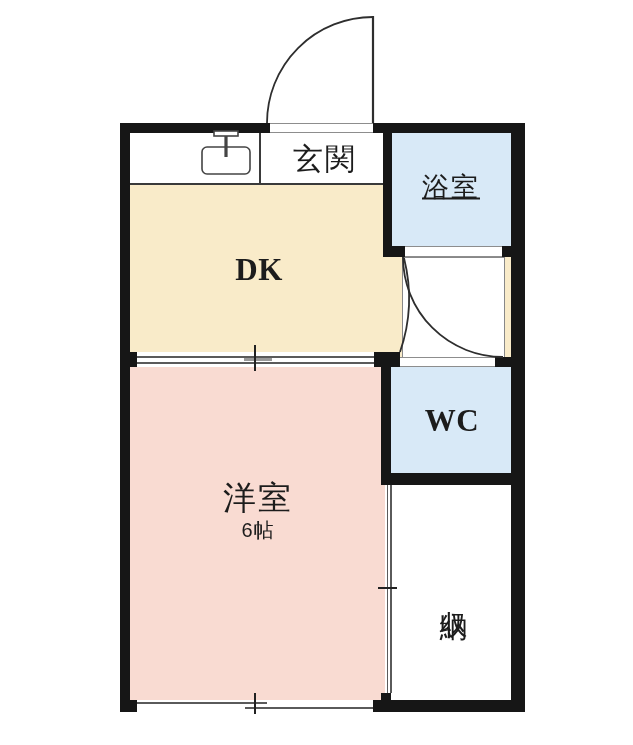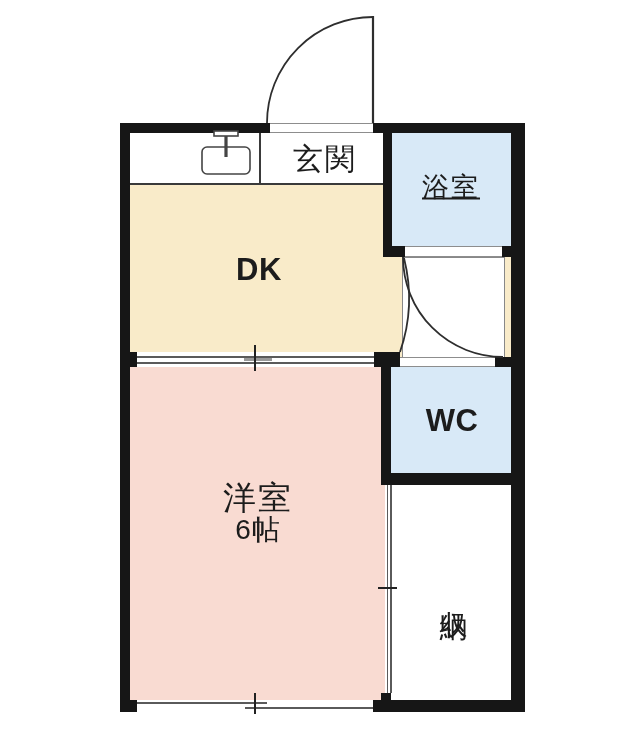--- a/index.html
+++ b/index.html
@@ -16,21 +16,21 @@
   .fill-water{background:var(--water-fill,#d8e9f7);}
   .fill-white{background:#ffffff;}
   .opening{position:absolute;background:#fff;border-top:1px solid var(--line-light,#8d8d8d);border-bottom:1px solid var(--line-light,#8d8d8d);box-sizing:border-box;}
   .thinline{position:absolute;background:var(--line-dark,#3a3a3a);}
   .grayline{position:absolute;background:#5a5a5a;}
   .lbl{
     position:absolute;transform:translate(-50%,-50%);
     color:#1c1c1c;white-space:nowrap;line-height:1;
   }
   .lbl-cjk{font-weight:500;letter-spacing:2px;}
-  .lbl-latin{font-weight:600;letter-spacing:0.5px;}
+  .lbl-latin{font-weight:600;letter-spacing:0.5px;font-family:Liberation Serif, serif;}
   .lbl-vert{
     writing-mode:vertical-rl;text-orientation:upright;
     letter-spacing:4px;white-space:nowrap;
   }
   svg{position:absolute;left:0;top:0;}
 </style>
 </head>
 <body>
 
 <div class="plan">
@@ -107,16 +107,16 @@
       <rect x="214" y="131" width="24" height="5" fill="#ffffff" stroke="#444" stroke-width="1.6"></rect>
       <line x1="226" y1="136" x2="226" y2="157" stroke="#444" stroke-width="3.2"></line>
     </g>
   </svg>
 
   <div class="lbl lbl-cjk" style="left:325px;top:159px;font-size:30px;">玄関</div>
   <div class="lbl lbl-latin" style="left:259px;top:269px;font-size:31px;">DK</div>
   <div class="lbl lbl-cjk" style="left:451px;top:187px;font-size:27px;text-decoration:underline;">浴室</div>
   <div class="lbl lbl-latin" style="left:452px;top:420px;font-size:31px;">WC</div>
   <div class="lbl lbl-cjk" style="left:258px;top:497px;font-size:33px;">洋室</div>
-  <div class="lbl lbl-cjk" style="left:258px;top:530px;font-size:28px;letter-spacing:1px;">6帖</div>
+  <div class="lbl lbl-cjk" style="left:258px;top:530px;font-size:20px;letter-spacing:1px;">6帖</div>
   <div class="lbl lbl-cjk lbl-vert" style="left:453px;top:592px;font-size:28px;">収納</div>
 
 </div>
 
 </body></html>

